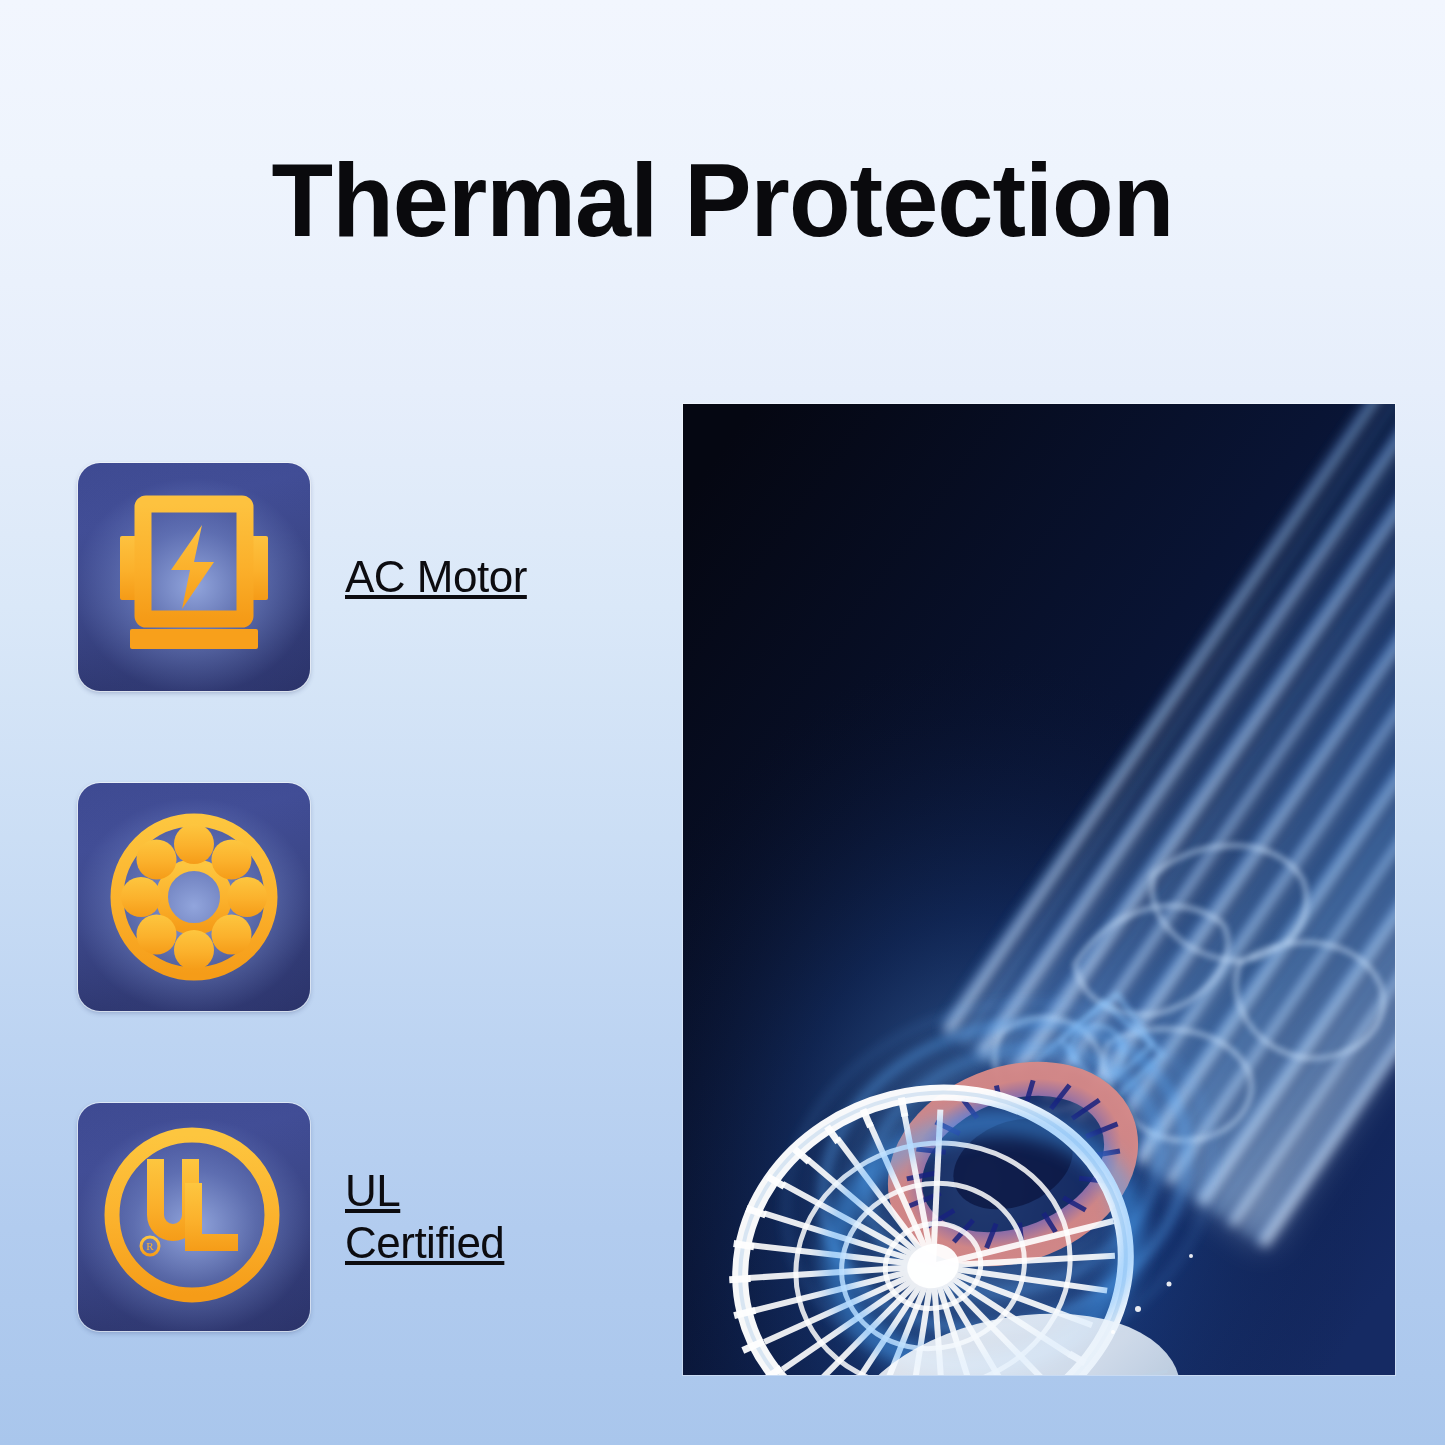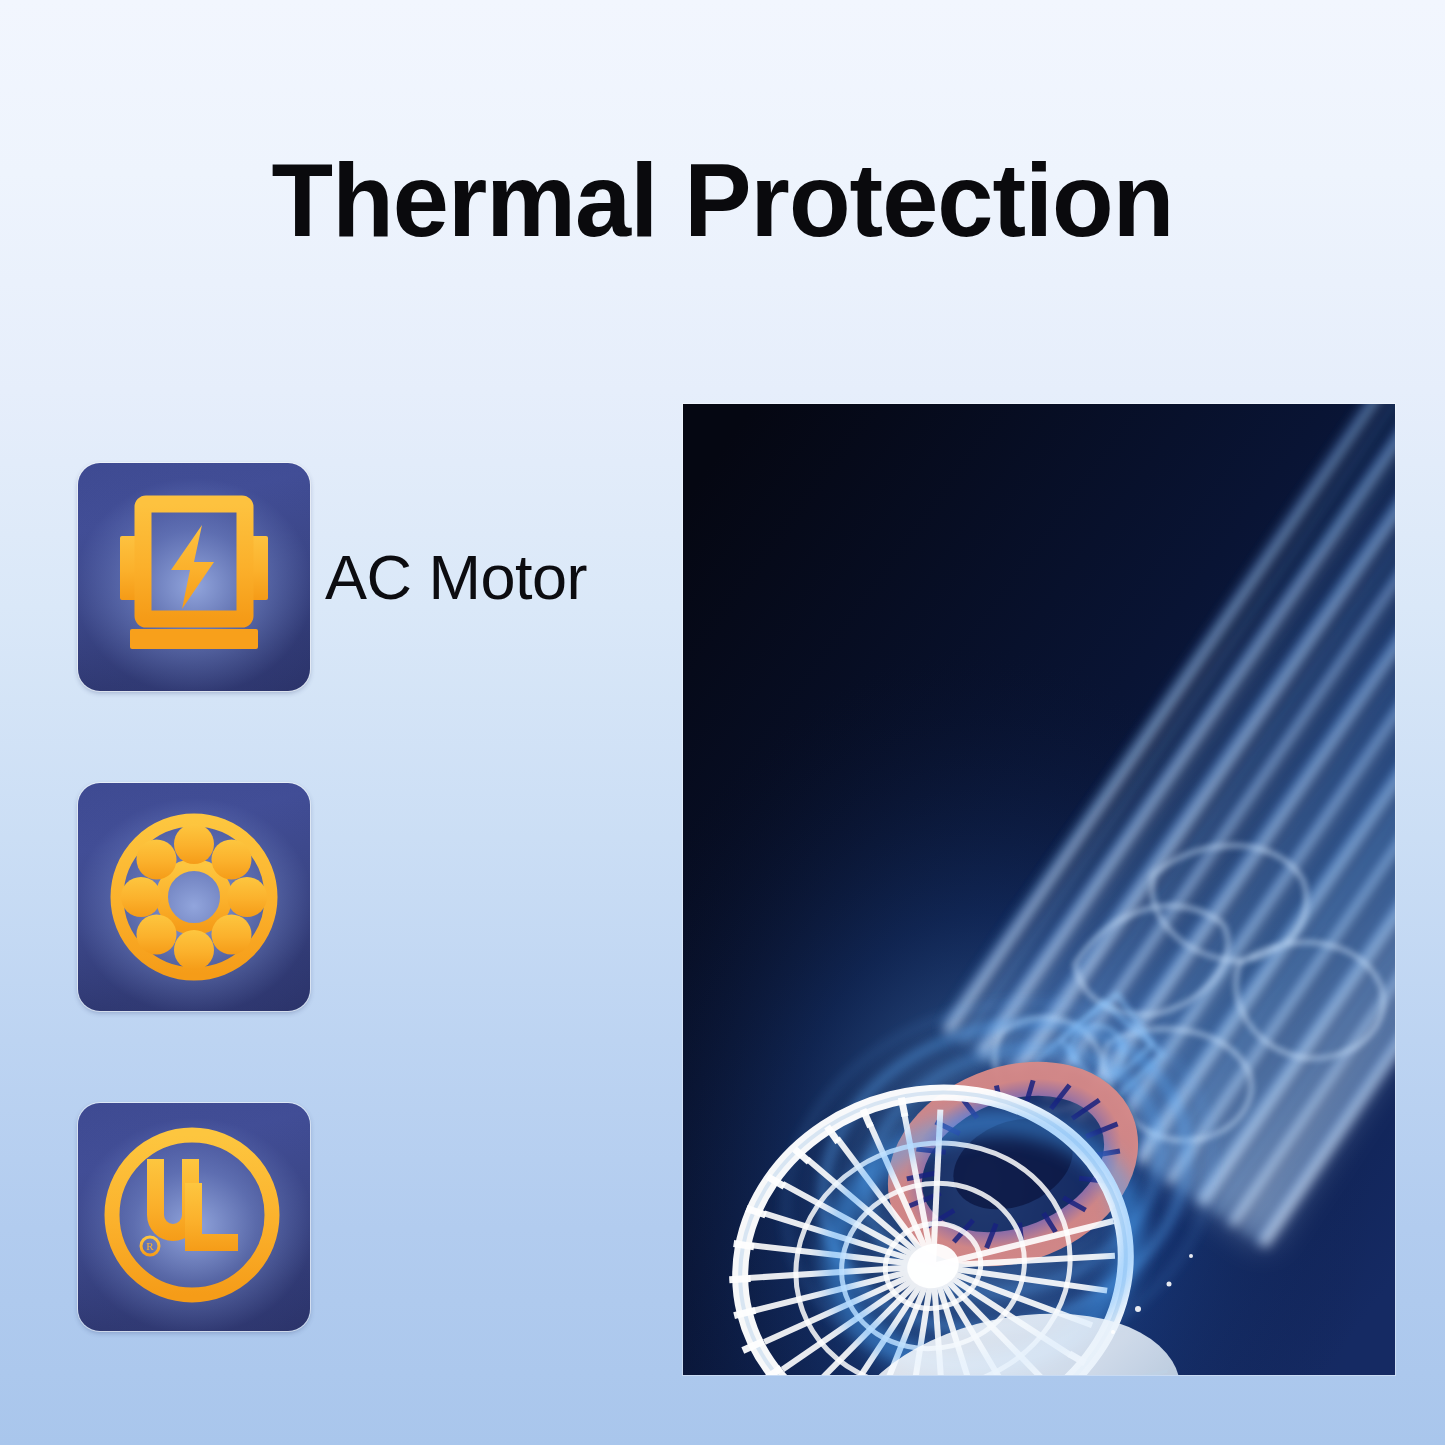--- a/index.html
+++ b/index.html
@@ -87,32 +87,33 @@
     position: absolute;
     left: 0;
     top: 0;
     width: 232px;
     height: 228px;
     display: block;
   }
 
   .feature-label {
     position: absolute;
-    left: 247px;
+    left: 267px;
     top: 0;
     width: 340px;
     height: 228px;
     display: flex;
     flex-direction: column;
     justify-content: center;
-    font-size: 63px;
+    font-size: 44px;
     line-height: 1.18;
     color: #0c0c10;
     letter-spacing: -0.5px;
     white-space: pre-line;
+    text-decoration: underline;
   }
 
   
   .photo {
     position: absolute;
     left: 683px;
     top: 404px;
     width: 712px;
     height: 971px;
     overflow: hidden;
@@ -206,20 +207,22 @@
 
           <path d="M69 56 L69 112 A26 26 0 0 0 121 112 L121 56
                    L104 56 L104 112 A9 9 0 0 1 86 112 L86 56 Z" fill="url(#ylw3)"></path>
 
           <path d="M107 80 L107 148 L160 148 L160 131 L124 131 L124 80 Z" fill="url(#ylw3)"></path>
 
           <circle cx="72" cy="143" r="9" fill="none" stroke="url(#ylw3)" stroke-width="3"></circle>
           <text x="72" y="147" font-family="Liberation Serif, serif" font-size="11" fill="#fbb12c" text-anchor="middle">R</text>
         </svg>
       </div>
+      <div class="feature-label">UL
+Certified</div>
     </div>
 
   </div>
 
   <div class="photo">
     <svg viewBox="0 0 712 971" preserveAspectRatio="none">
       <defs>
         <linearGradient id="bgd" x1="0.05" y1="0.05" x2="0.95" y2="0.95">
           <stop offset="0" stop-color="#050712"></stop>
           <stop offset="0.45" stop-color="#091434"></stop>

